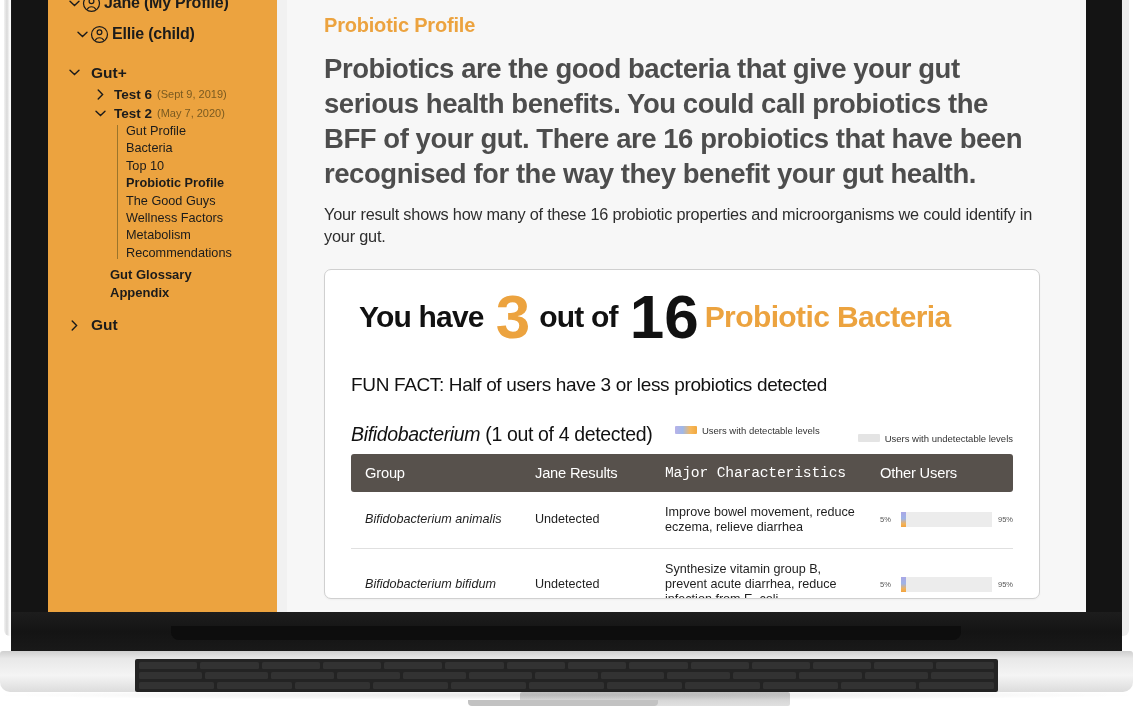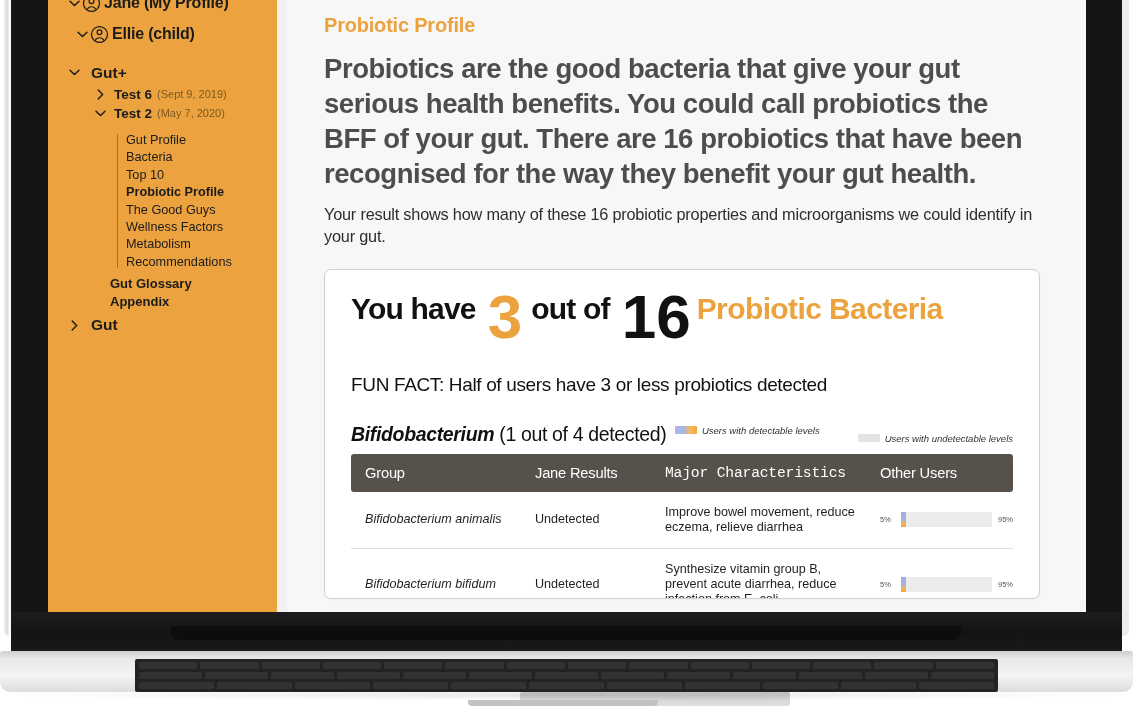--- a/index.html
+++ b/index.html
@@ -118,21 +118,21 @@
   .nav-section {
     position:absolute; top:60px; left:0; width:100%;
   }
   .nav-gutplus { height:25px; padding-left:18px; align-items:center; }
   .nav-gutplus .label { font-size:15.5px; font-weight:bold; color:#1b1b1b; margin-left:9px;}
 
   .nav-test { height:18px; padding-left:44px; align-items:center; }
   .nav-test .label { font-size:13.5px; font-weight:bold; color:#1b1b1b; margin-left:6px; }
   .nav-test .date { font-size:11px; color:#7a5a20; margin-left:5px; font-weight:normal; }
 
-  .subnav { position:relative; margin-top:10px; padding-left:78px; }
+  .subnav { position:relative; margin-top:1px; padding-left:78px; }
   .subnav::before {
     content:""; position:absolute; left:69px; top:2px; bottom:3px; width:1px; background:#9a742b;
   }
   .subnav-item { font-size:12.7px; color:#1b1b1b; line-height:17.4px; white-space:nowrap;}
   .subnav-item.active { font-weight:bold; }
 
   .nav-tail { padding-left:62px; margin-top:4px; }
   .nav-tail div { font-size:13px; color:#1b1b1b; font-weight:bold; line-height:18px; white-space:nowrap;}
 
   .nav-bottom { position:absolute; top:310px; left:0; width:100%; }
@@ -164,35 +164,35 @@
 
   
   #result-card {
     background:#ffffff; border:1px solid #d0d0d0; border-radius:7px;
     padding: 22px 26px 0 26px;
     height: 330px;
     overflow:hidden;
     box-shadow: 0 1px 2px rgba(0,0,0,0.04);
   }
   #headline-count {
-    display:flex; align-items:flex-start; white-space:nowrap;
+    display:flex; align-items:center; white-space:nowrap;margin-left:8px;
   }
   .hl-text { font-size:30px; font-weight:bold; color:#111; letter-spacing:-0.8px; }
   .hl-big-orange { font-size:62px; font-weight:bold; color:#eca33f; line-height:0.8; margin:0 9px 0 12px;}
   .hl-big-dark  { font-size:62px; font-weight:bold; color:#111; line-height:0.8; margin:0 2px 0 12px;}
   .hl-tail { font-size:30px; font-weight:bold; color:#eca33f; letter-spacing:-0.6px; margin-left:4px;}
 
   #fun-fact { font-size:19px; color:#111; margin-top:32px; letter-spacing:-0.35px; }
 
   #genus-row {
     display:flex; align-items:flex-end; margin-top:21px;
   }
   #genus-name { font-size:19.5px; color:#111; letter-spacing:-0.35px; }
-  #genus-name i { font-weight:bold; font-style:italic;text-align:right; }
-  #legend { display:flex; align-items:center; margin-left:auto; padding-bottom:2px;font-style:italic; }
+  #genus-name i { font-weight:normal; font-style:italic;text-align:right; }
+  #legend { display:flex; align-items:center; margin-left:auto; padding-bottom:2px; }
   .legend-item { display:flex; align-items:center; font-size:9.5px; color:#333; }
   .legend-item + .legend-item { margin-left:38px;margin-top:16px; }
   .legend-swatch { width:22px; height:8px; margin-right:5px; border-radius:1px; }
   .sw-detect { background:linear-gradient(to right,#b9b2e8 0%,#9fb8e8 35%,#f6b85c 70%,#f2a93f 100%); }
   .sw-undetect { background:#e4e4e4; }
 
   
   #results-table { width:100%; border-collapse:collapse; margin-top:8px; table-layout:fixed; }
   #results-table thead th {
     background:#57514c; color:#ffffff; font-size:14.7px; font-weight:normal;

